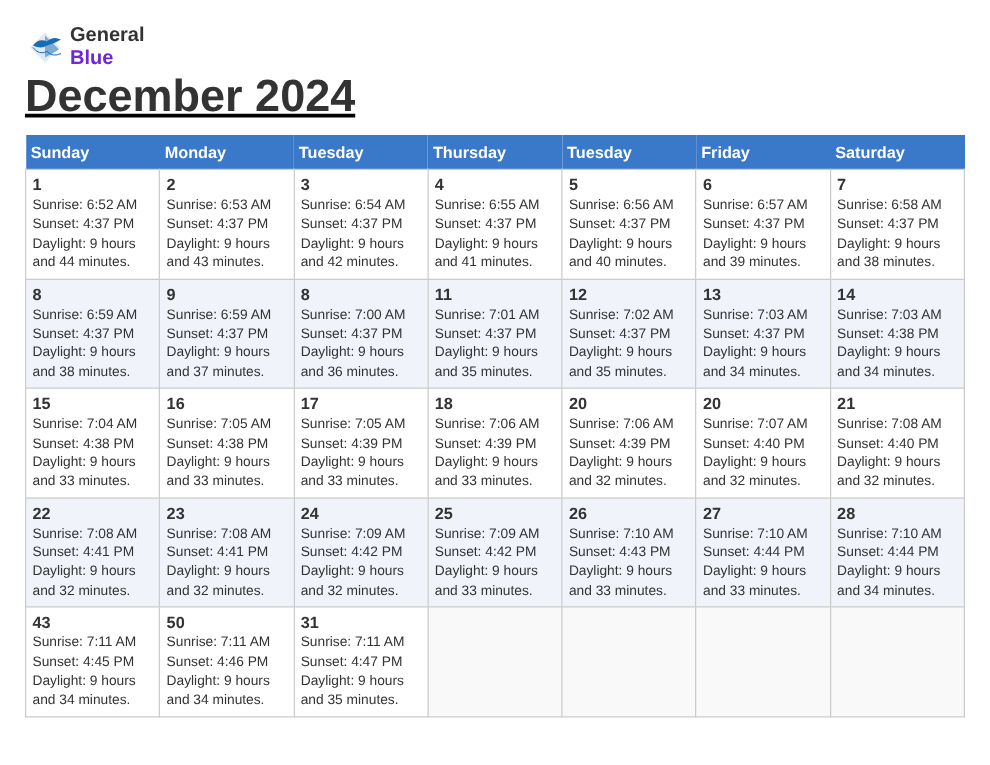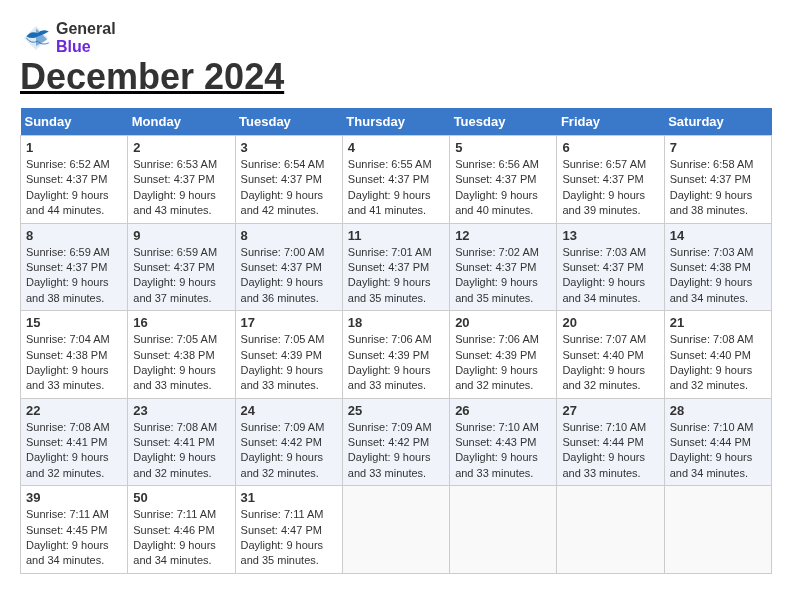--- a/index.html
+++ b/index.html
@@ -344,21 +344,21 @@
         <div class="day-number">28</div>
         <div class="day-detail">
           Sunrise: 7:10 AM<br>
           Sunset: 4:44 PM<br>
           Daylight: 9 hours and 34 minutes.
         </div>
       </td>
       </tr>
       <tr>
         <td>
-        <div class="day-number">39</div>
+        <div class="day-number">43</div>
         <div class="day-detail">
           Sunrise: 7:11 AM<br>
           Sunset: 4:45 PM<br>
           Daylight: 9 hours and 34 minutes.
         </div>
       </td>
         <td>
         <div class="day-number">50</div>
         <div class="day-detail">
           Sunrise: 7:11 AM<br>

